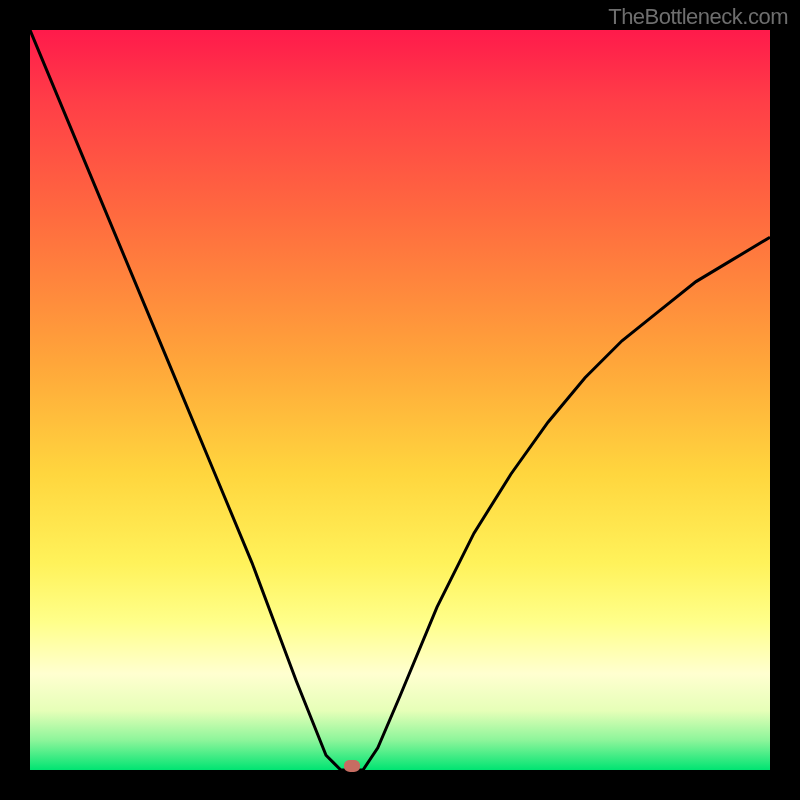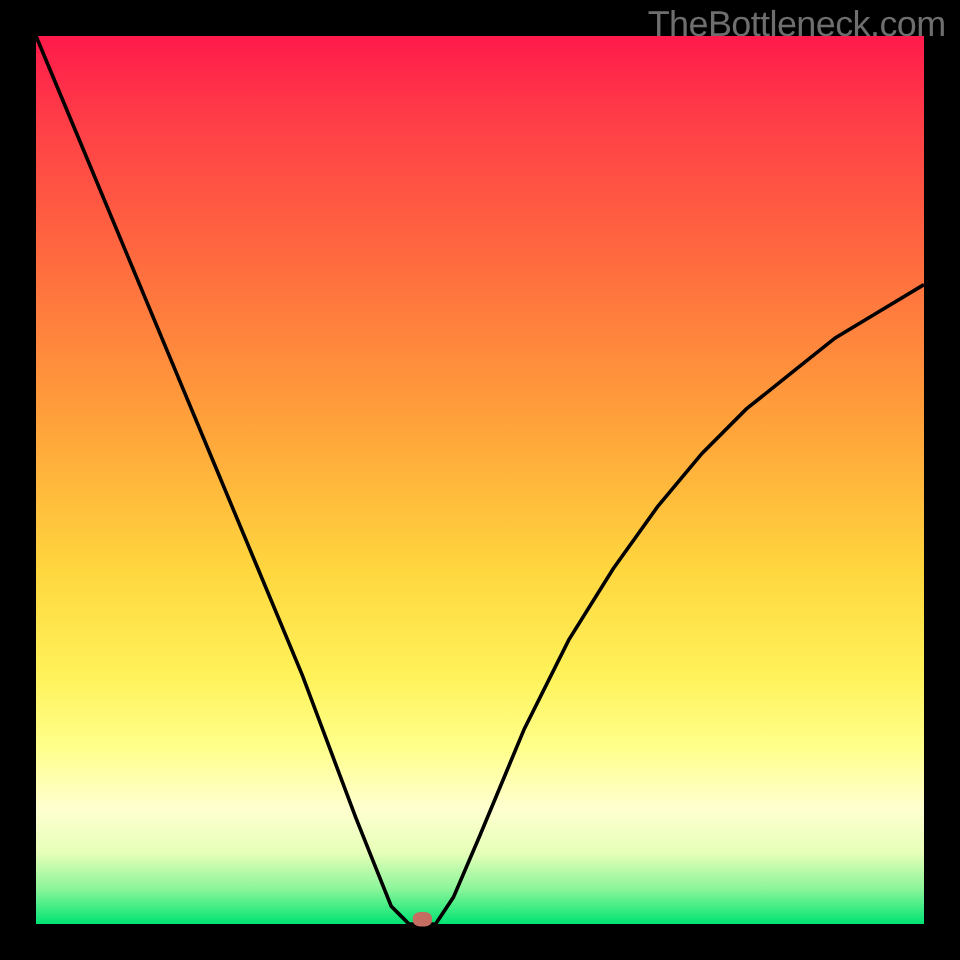--- a/index.html
+++ b/index.html
@@ -15,21 +15,21 @@
     position: relative;
     width: 800px;
     height: 800px;
     background: #000;
   }
   .watermark {
     position: absolute;
     top: 4px;
     right: 12px;
     color: #6e6e6e;
-    font-size: 30px;
+    font-size: 22px;
     letter-spacing: -0.5px;
     z-index: 10;
   }
   .plot-wrap {
     position: absolute;
     left: 30px;
     top: 30px;
     width: 740px;
     height: 740px;
     background: linear-gradient(to bottom,

